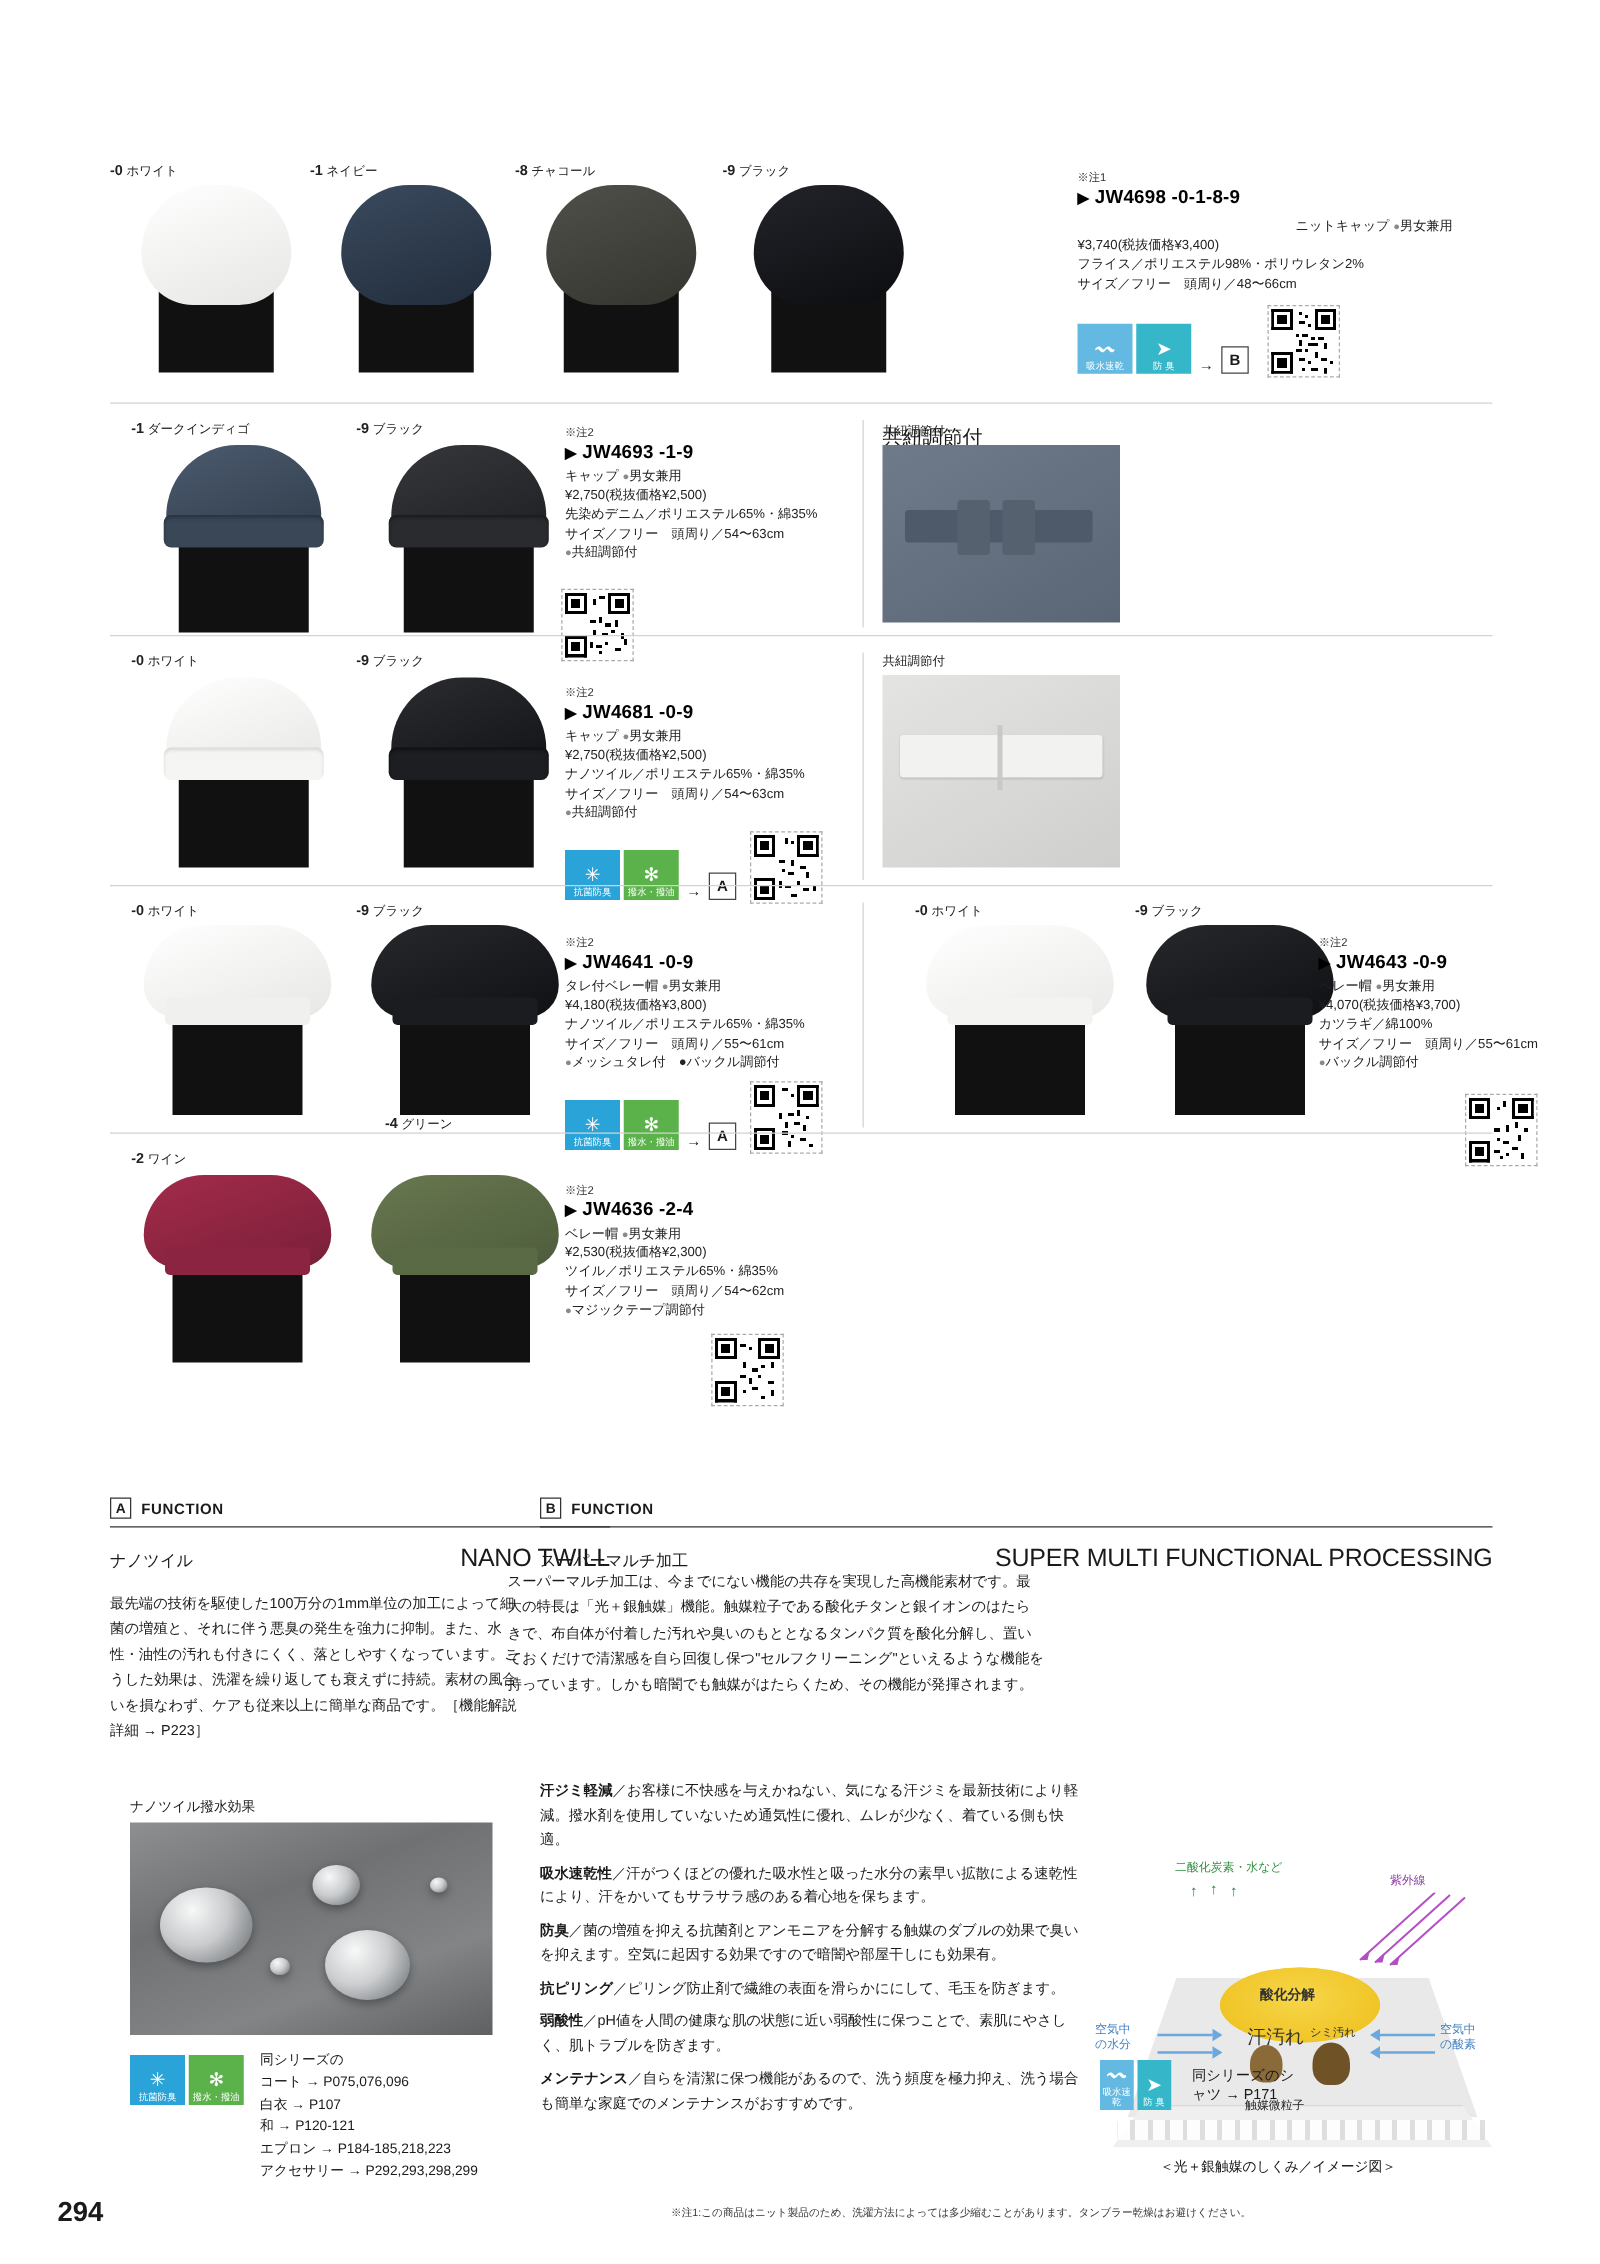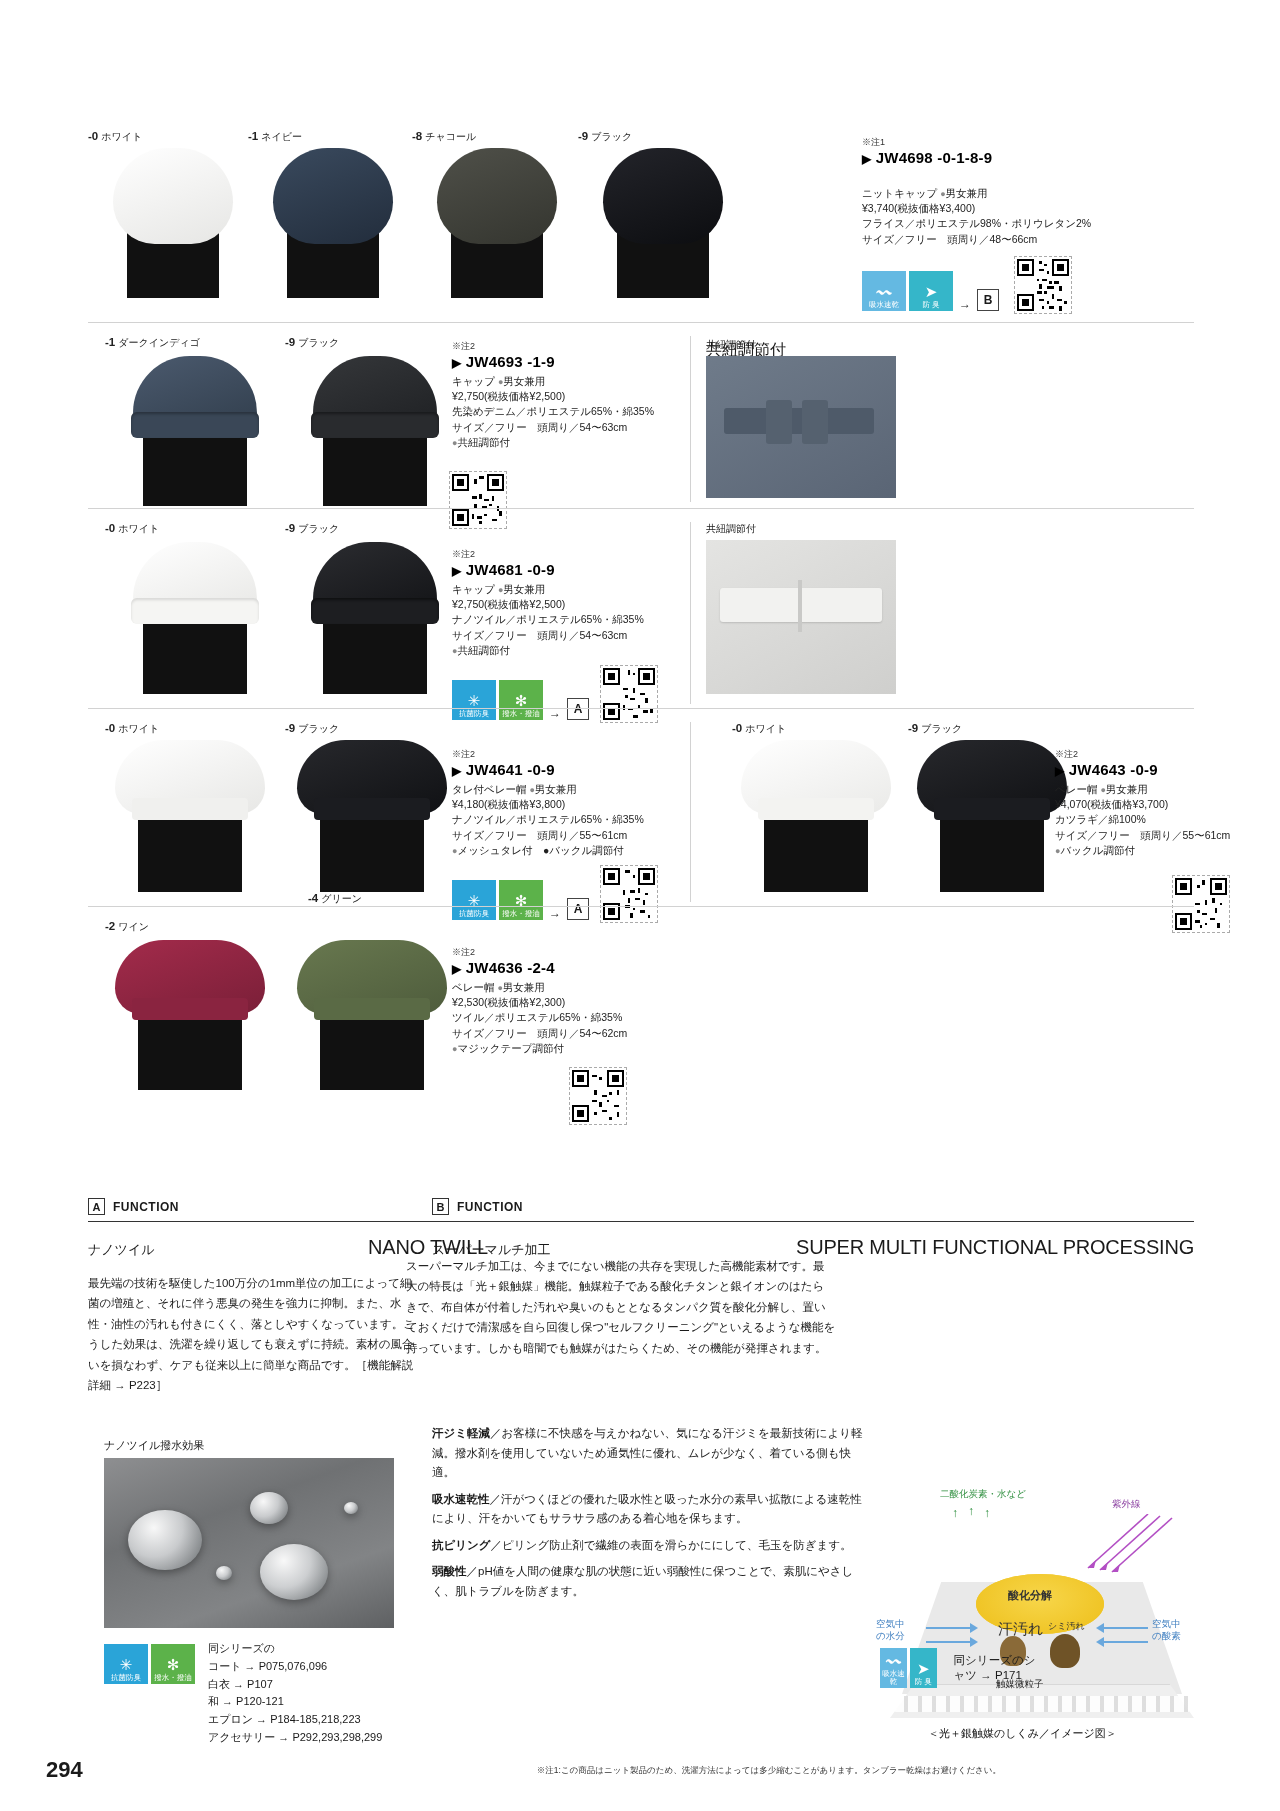--- a/index.html
+++ b/index.html
@@ -162,21 +162,21 @@
     <div class="colorlabel"><b>-9</b><span class="nm">ブラック</span></div>
   </div>
   <div class="abs model" style="left:578px; top:148px; width:170px; height:150px;">
     <div class="neck"></div>
     <div class="beanie" style="background:linear-gradient(160deg,#23242a,#0c0d10);"></div>
   </div>
 
   <div class="abs" style="left:862px; top:136px; width:300px;">
     <div class="note">※注1</div>
     <div class="code"><span class="tri">▶</span> <span>JW4698 -0-1-8-9</span></div>
-    <div class="specline" style="margin-top:20px;"><span>ニットキャップ</span> <span class="dot">●</span><span>男女兼用</span></div>
+    <div class="specline" style="margin-top:8px;text-align:right;"><span>ニットキャップ</span> <span class="dot">●</span><span>男女兼用</span></div>
     <div class="specline">¥3,740(税抜価格¥3,400)</div>
     <div class="specline">フライス／ポリエステル98%・ポリウレタン2%</div>
     <div class="specline">サイズ／フリー　頭周り／48〜66cm</div>
     <div style="display:flex; align-items:flex-end; gap:4px; margin-top:12px;">
       <div class="chips">
         <div class="chip lblue">
             <span class="gl">〰</span>
             <span>吸水速乾</span>
           </div>
         <div class="chip cyan">
@@ -662,22 +662,24 @@
       <div class="jptitle">スーパーマルチ加工</div>
       <div class="entitle">SUPER MULTI FUNCTIONAL PROCESSING</div>
     </div>
   </div>
 
   <div class="abs body" style="left:406px; top:1256px; width:430px;">スーパーマルチ加工は、今までにない機能の共存を実現した高機能素材です。最大の特長は「光＋銀触媒」機能。触媒粒子である酸化チタンと銀イオンのはたらきで、布自体が付着した汚れや臭いのもととなるタンパク質を酸化分解し、置いておくだけで清潔感を自ら回復し保つ"セルフクリーニング"といえるような機能を持っています。しかも暗闇でも触媒がはたらくため、その機能が発揮されます。</div>
 
   <div class="abs" style="left:432px; top:1424px; width:432px;">
     <div class="b-item"><b>汗ジミ軽減</b><span>／お客様に不快感を与えかねない、気になる汗ジミを最新技術により軽減。撥水剤を使用していないため通気性に優れ、ムレが少なく、着ている側も快適。</span></div>
     <div class="b-item"><b>吸水速乾性</b><span>／汗がつくほどの優れた吸水性と吸った水分の素早い拡散による速乾性により、汗をかいてもサラサラ感のある着心地を保ちます。</span></div>
+    <div class="b-item"><b>防臭</b><span>／菌の増殖を抑える抗菌剤とアンモニアを分解する触媒のダブルの効果で臭いを抑えます。空気に起因する効果ですので暗闇や部屋干しにも効果有。</span></div>
     <div class="b-item"><b>抗ピリング</b><span>／ピリング防止剤で繊維の表面を滑らかににして、毛玉を防ぎます。</span></div>
     <div class="b-item"><b>弱酸性</b><span>／pH値を人間の健康な肌の状態に近い弱酸性に保つことで、素肌にやさしく、肌トラブルを防ぎます。</span></div>
+    <div class="b-item"><b>メンテナンス</b><span>／自らを清潔に保つ機能があるので、洗う頻度を極力抑え、洗う場合も簡単な家庭でのメンテナンスがおすすめです。</span></div>
   </div>
 
   <div class="abs diagram" style="left:880px; top:1300px; width:320px; height:300px;">
     <div class="plate" style="left:22px; top:112px; width:280px; height:112px;"></div>
     <div class="plate2" style="left:10px; top:214px; width:304px; height:34px; background:#efefef; border-top:1px solid #d8d8d8;"></div>
     <div style="position:absolute; left:14px; top:226px; width:296px; height:16px; background:repeating-linear-gradient(90deg,#ffffff 0 10px,#dcdcdc 10px 14px); border-radius:2px; opacity:.9;"></div>
 
     <div class="ellipse-y" style="left:96px; top:104px; width:128px; height:60px; background:#f3c92f;"></div>
     <div style="position:absolute; left:96px; top:104px; width:128px; height:60px; border-radius:50%; background:radial-gradient(ellipse at 50% 40%, #f7d64a, #edbe18);"></div>
     <div class="lbl" style="left:128px; top:118px; font-size:11px; font-weight:bold; color:#333;">酸化分解</div>

